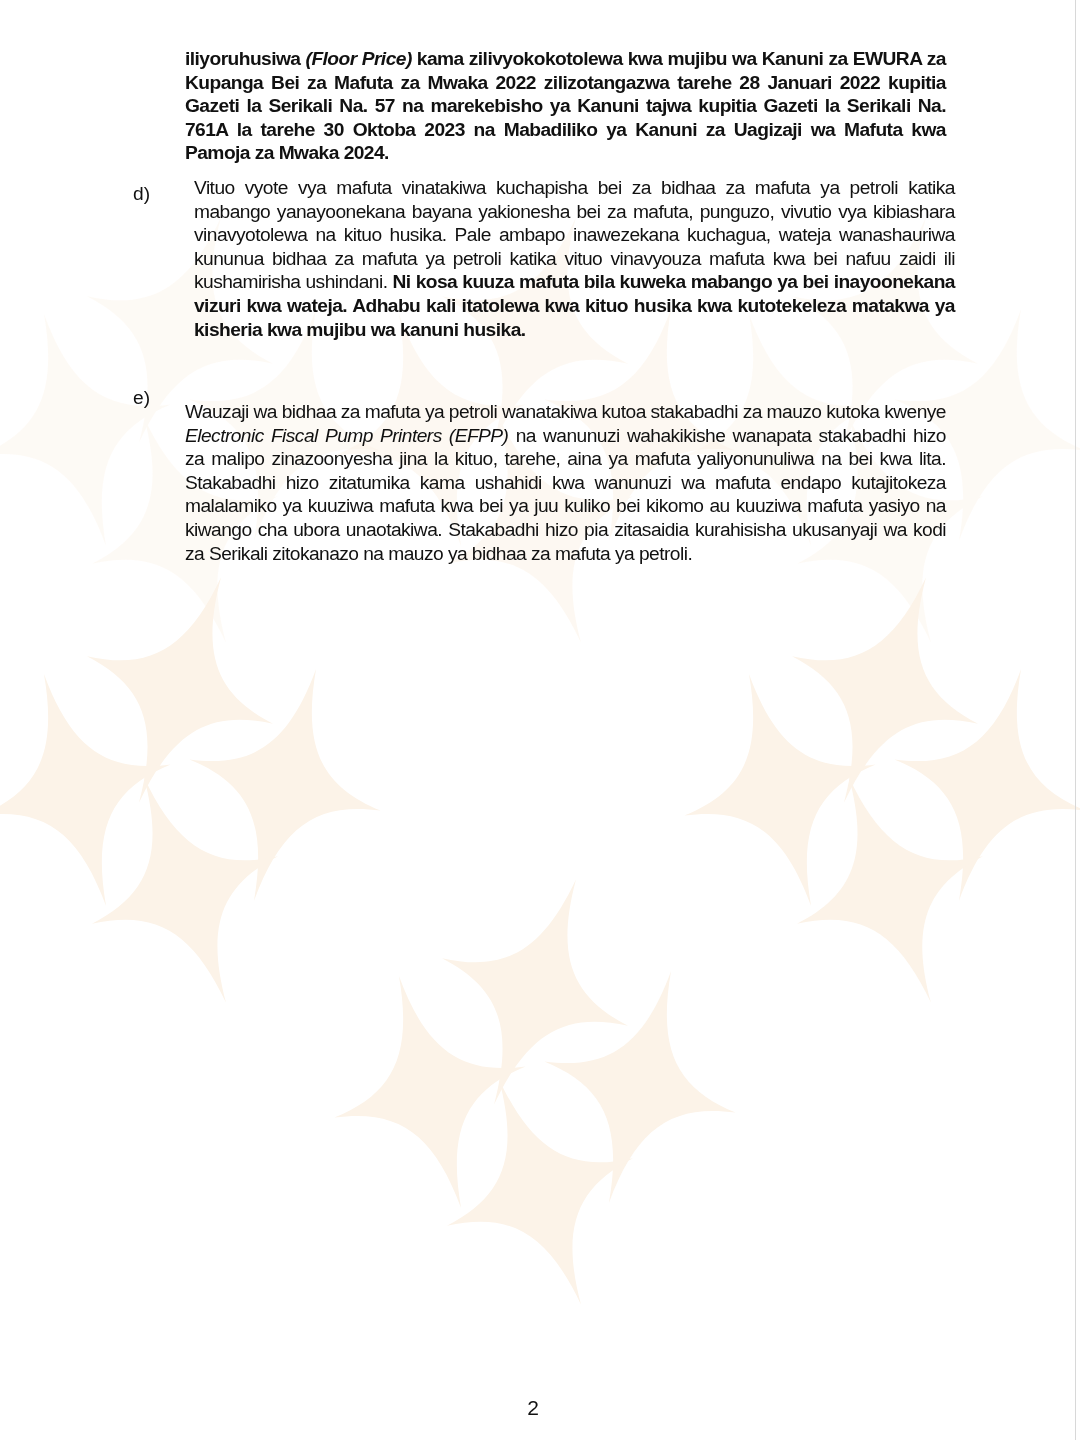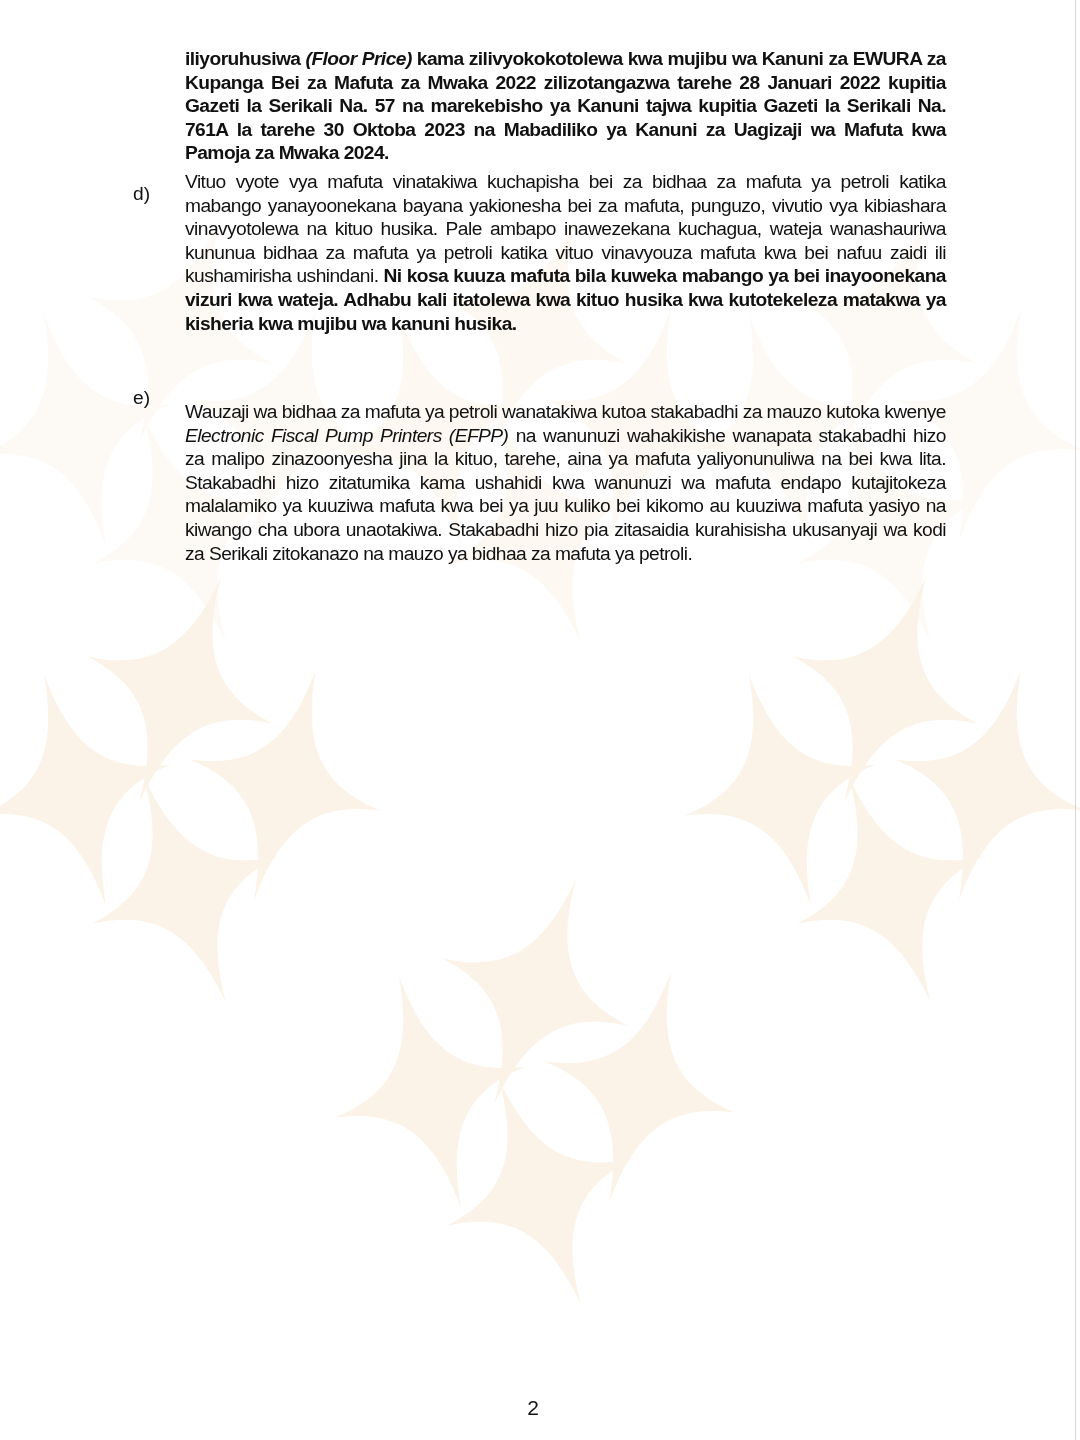--- a/index.html
+++ b/index.html
@@ -46,21 +46,21 @@
     word-spacing: 0px;
   }
   .para.bold { font-weight: bold; }
   .label {
     position: absolute;
     left: 133px;
     font-size: 19.2px;
     line-height: 23.6px;
   }
   .p-cont { top: 47px; }
-  .p-d { top: 170px; }
+  .p-d { top: 176px; margin-left: 9px; }
   .p-e { top: 400px; }
   .lbl-d { top: 182px; }
   .lbl-e { top: 386px; }
   .page-number {
     position: absolute;
     left: 0; width: 1080px;
     top: 1396px;
     text-align: center;
     font-size: 21px;
     color: #111;

